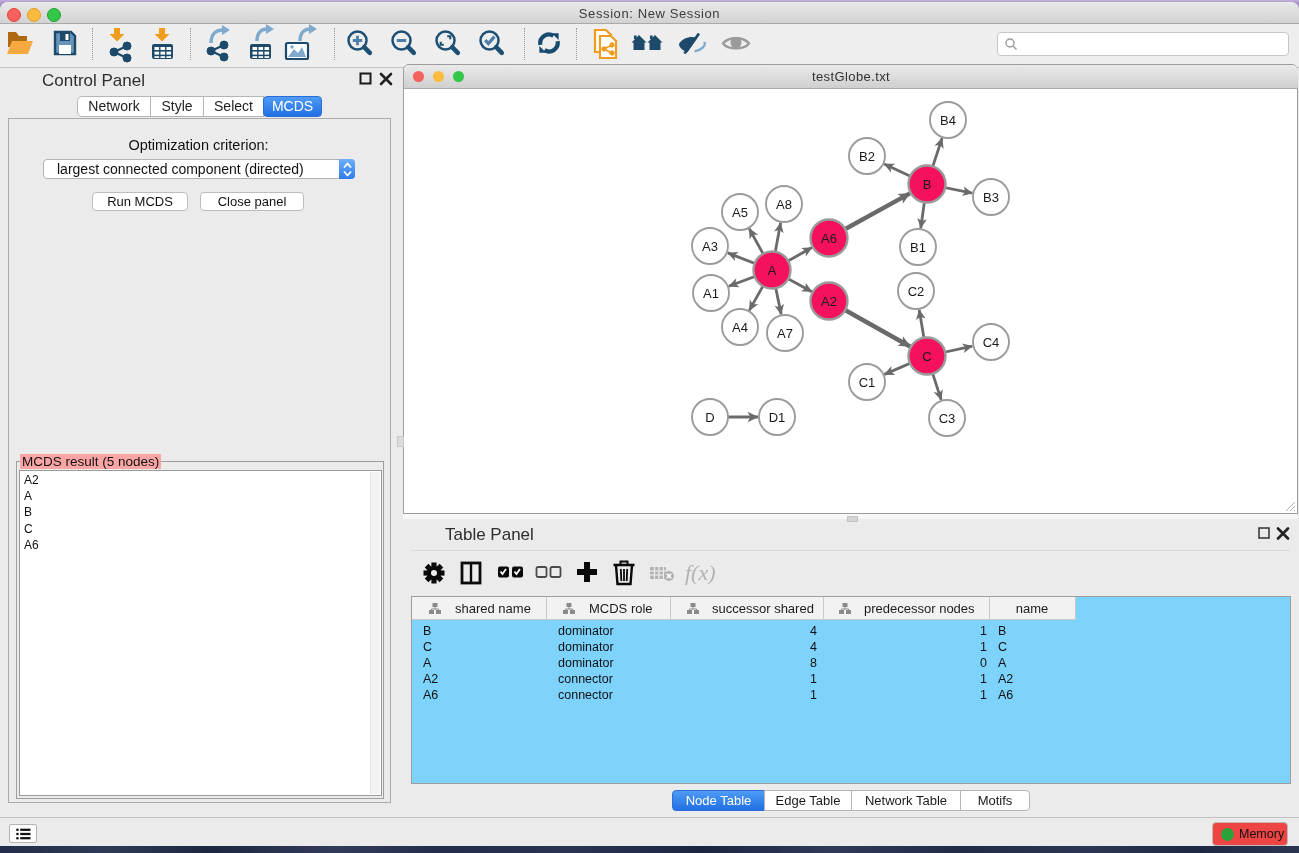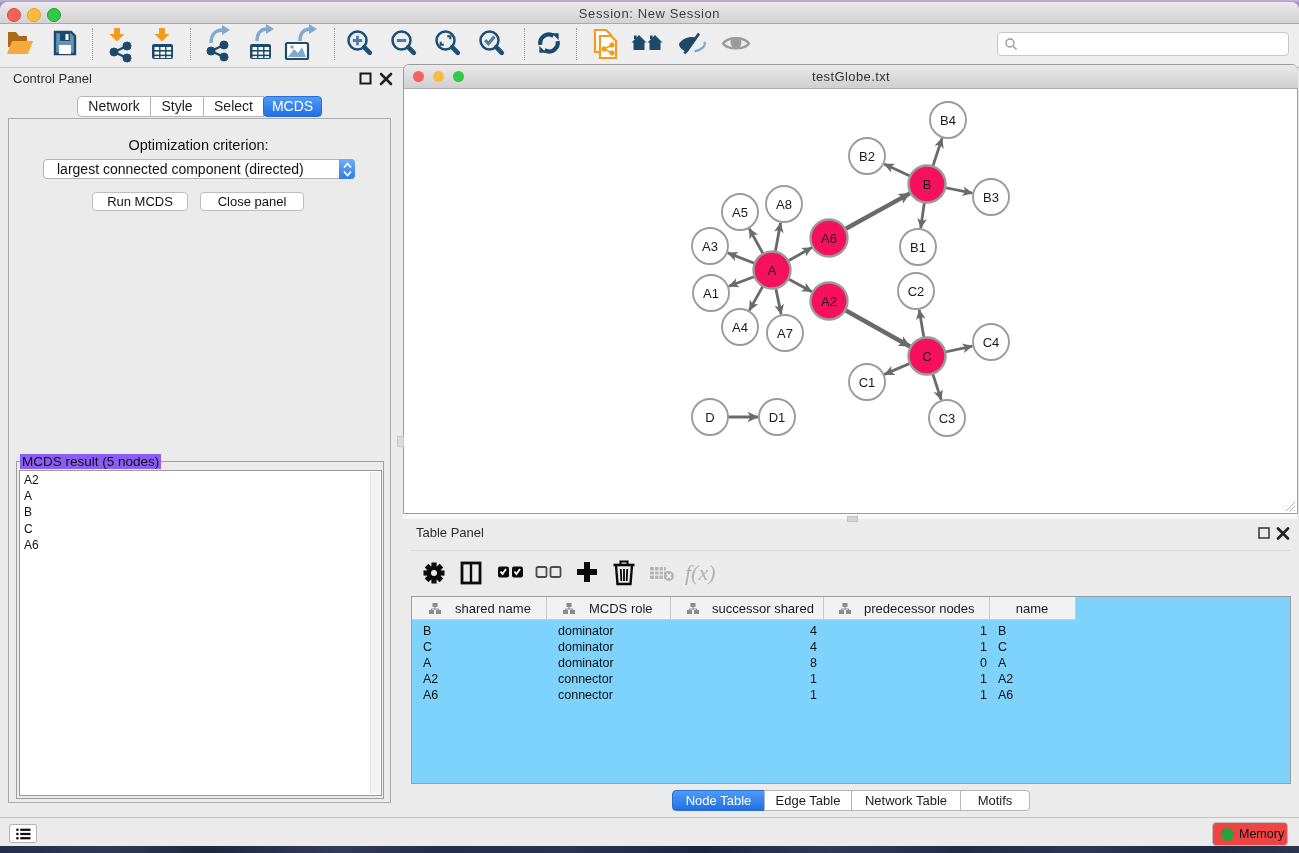--- a/index.html
+++ b/index.html
@@ -9,28 +9,28 @@
 .abs{position:absolute;}
 #desktop-top{left:0;top:0;width:1299px;height:12px;background:linear-gradient(#c3b1da,#a690c6 30%,#9d86bd);}
 #appwin{left:0;top:2px;width:1299px;height:844px;background:#ebebeb;border-radius:8px 8px 0 0;overflow:hidden;}
 #titlebar{left:0;top:0;width:1299px;height:21px;background:linear-gradient(#e9e9e9,#d2d2d2);border-bottom:1px solid #a9a9a9;border-radius:8px 8px 0 0;}
 .tl{width:12px;height:12px;border-radius:50%;top:6px;}
 #title-text{top:4px;left:0;width:1299px;text-align:center;font-size:13px;letter-spacing:0.6px;color:#3c3c3c;}
 #toolbar{left:0;top:22px;width:1299px;height:43px;background:#eeeeee;border-bottom:1px solid #c3c3c3;}
 .sep{top:4px;width:0px;height:32px;border-left:1px dotted #999;}
 #searchbox{left:997px;top:8px;width:290px;height:22px;background:#fff;border:1px solid #c6c6c6;border-radius:4px;}
 
-.ptitle{font-size:13px;color:#2e2e2e;}
+.ptitle{font-size:17px;color:#2e2e2e;margin-left:29px;}
 #cp-box{left:8px;top:116px;width:381px;height:683px;border:1px solid #ababab;background:#ebebeb;}
 .seg{top:94px;height:19px;background:#fff;border:1px solid #b5b5b5;font-size:14px;color:#1e1e1e;text-align:center;line-height:19px;}
 #combo{left:43px;top:157px;width:310px;height:18px;background:#fff;border:1px solid #b2b2b2;border-radius:4px;font-size:14px;color:#111;line-height:18px;}
 #combo-btn{right:-1px;top:-1px;width:16px;height:20px;border-radius:0 4px 4px 0;background:linear-gradient(#6eaefc,#2e7de9);}
 .btn{height:17px;background:#fff;border:1px solid #bdbdbd;border-radius:4px;font-size:13px;color:#111;text-align:center;line-height:17px;}
 #fieldset{left:16px;top:459px;width:366px;height:336px;border:1px solid #9f9f9f;}
-#legend{left:20px;top:452px;background:#8b5cf6;font-size:13.5px;color:#111;padding:0 2px;}
+#legend{left:20px;top:452px;background:#fca5a5;font-size:13.5px;color:#111;padding:0 2px;}
 #mcds-list{left:19px;top:468px;width:361px;height:324px;background:#fff;border:1px solid #9b9b9b;font-size:12px;color:#111;}
 #mcds-sb{right:1px;top:1px;width:9px;height:322px;background:#f3f3f3;border-left:1px solid #e2e2e2;}
 
 #netwin{left:403px;top:62px;width:893px;height:448px;background:#fff;border:1px solid #9c9c9c;border-radius:6px 6px 0 0;}
 #net-titlebar{left:0;top:0;width:894px;height:23px;background:linear-gradient(#eaeaea,#cfcfcf);border-bottom:1px solid #ababab;border-radius:6px 6px 0 0;}
 .tl2{width:11px;height:11px;border-radius:50%;top:6px;}
 #net-title{top:4px;left:0;width:894px;text-align:center;font-size:13px;letter-spacing:0.4px;color:#333;}
 
 #tp-table{left:411px;top:594px;width:878px;height:186px;background:#7dd3fc;border:1px solid #9e9e9e;}
 .th{top:0px;height:22px;background:#f2f2f2;border-right:1px solid #c9c9c9;border-bottom:1px solid #c9c9c9;font-size:12px;color:#1c1c1c;}

